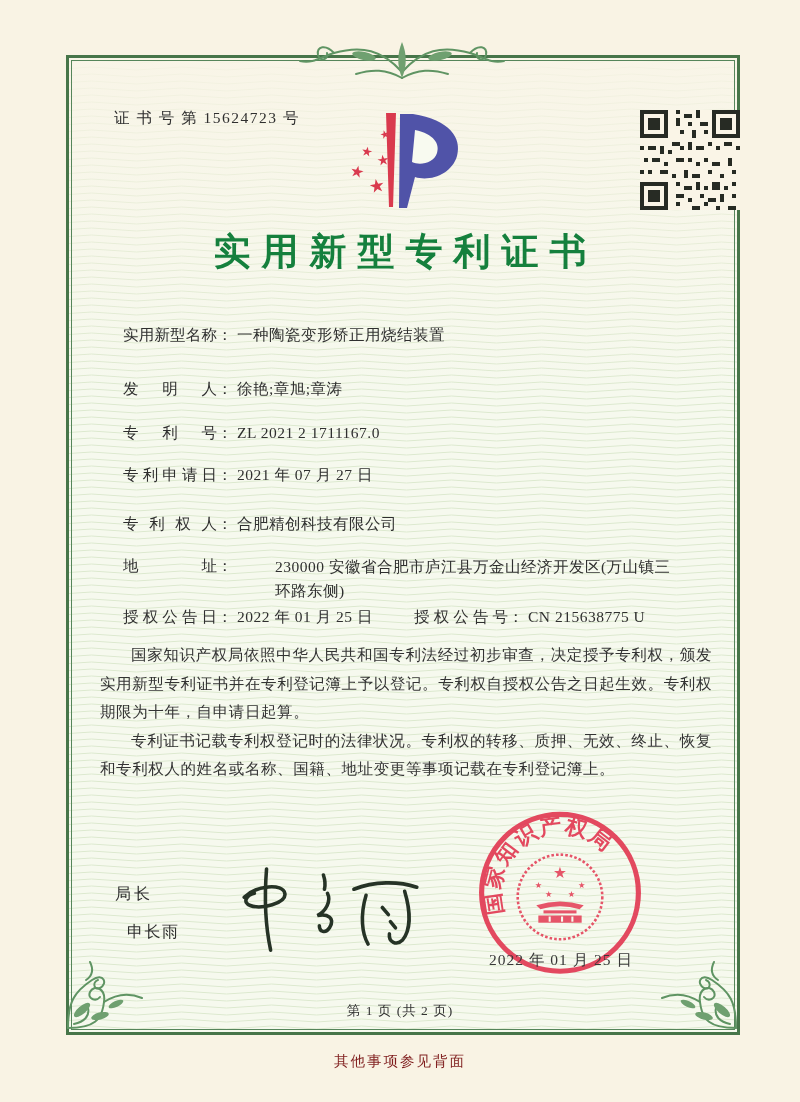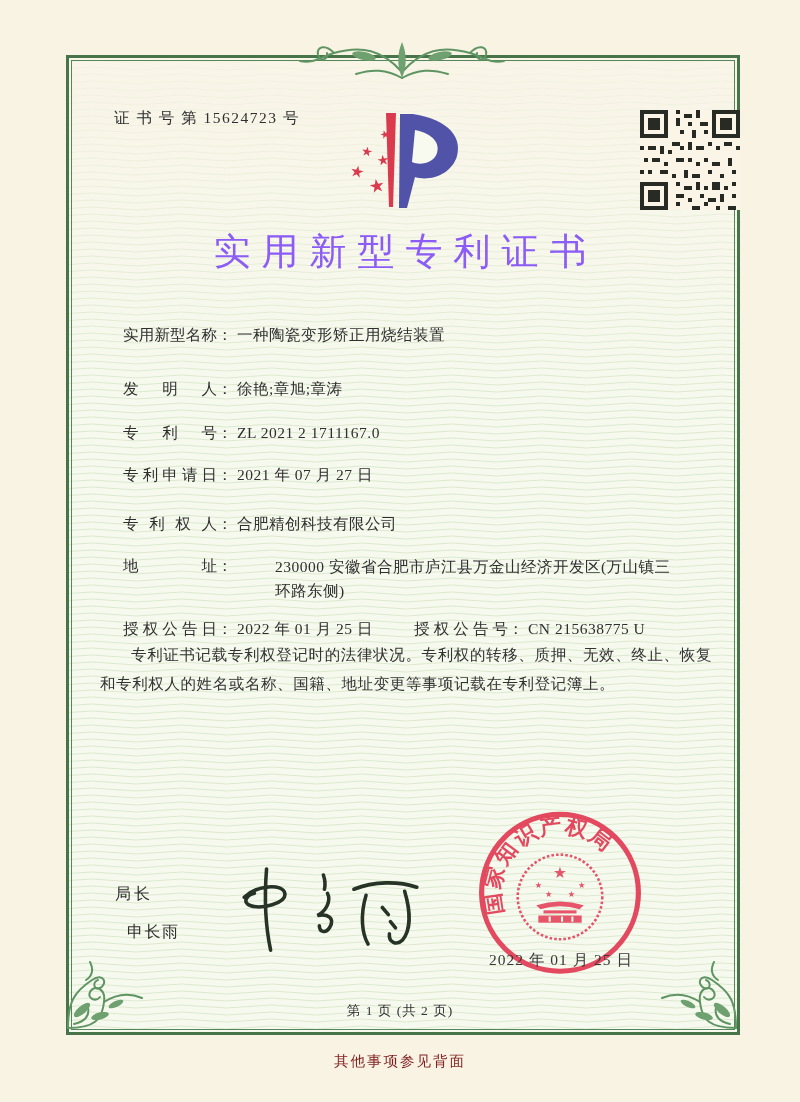--- a/index.html
+++ b/index.html
@@ -28,43 +28,43 @@
 
   .cert-no{
     position:absolute;left:114px;top:108px;
     font-size:15.5px;letter-spacing:1.5px;color:#2f2f2f;white-space:pre;
   }
   .logo{position:absolute;left:330px;top:110px;width:145px;height:105px;}
   .qr{position:absolute;left:637px;top:110px;width:106px;height:100px;}
 
   .title{
     position:absolute;left:0;top:227px;width:800px;
-    text-align:center;font-size:37px;font-weight:400;
-    letter-spacing:11px;text-indent:11px;color:#8b5cf6;
+    text-align:center;font-size:37px;font-weight:700;
+    letter-spacing:11px;text-indent:11px;color:#15803d;
   }
 
   .row{
     position:absolute;left:115px;width:605px;
     font-size:15.5px;color:#2f2f2f;line-height:22px;
   }
   .lbl{
     display:inline-block;width:94px;vertical-align:top;
     text-align:justify;text-align-last:justify;margin-left:8px;
   }
   .colon{display:inline-block;width:20px;vertical-align:top;}
   .val{display:inline-block;vertical-align:top;letter-spacing:0.5px;}
   .row-name{top:324px;}
   .row-inventor{top:378px;}
   .row-patno{top:422px;}
   .row-filing{top:464px;}
   .row-patentee{top:513px;}
   .row-address{top:555px;}
   .row-address .val{width:404px;line-height:24px;margin-left:38px;}
   .row-grant{top:606px;}
-  .grant-group{position:absolute;top:12px;white-space:nowrap;text-decoration:underline;}
+  .grant-group{position:absolute;top:0;white-space:nowrap;text-decoration:underline;}
   .grant-a{left:0;}
   .grant-b{left:291px;}
 
   .paras{
     position:absolute;left:100px;top:641px;width:612px;
     font-size:15.5px;line-height:28.5px;letter-spacing:0.6px;
     text-align:justify;color:#333;
   }
   .paras p{margin:0;text-indent:2em;}
 
@@ -215,20 +215,21 @@
     <div class="row row-grant">
       <span class="grant-group grant-a">
         <span class="lbl">授权公告日</span><span class="colon">：</span><span class="val">2022 年 01 月 25 日</span>
       </span>
       <span class="grant-group grant-b">
         <span class="lbl">授权公告号</span><span class="colon">：</span><span class="val">CN 215638775 U</span>
       </span>
     </div>
 
     <div class="paras">
+      <p>国家知识产权局依照中华人民共和国专利法经过初步审查，决定授予专利权，颁发实用新型专利证书并在专利登记簿上予以登记。专利权自授权公告之日起生效。专利权期限为十年，自申请日起算。</p>
       <p>专利证书记载专利权登记时的法律状况。专利权的转移、质押、无效、终止、恢复和专利权人的姓名或名称、国籍、地址变更等事项记载在专利登记簿上。</p>
     </div>
 
     <div class="signer-title">局长</div>
     <div class="signer-name">申长雨</div>
 
     <svg class="signature" viewBox="0 0 195 95">
       <g fill="none" stroke="#263326" stroke-width="3.5" stroke-linecap="round">
         <path d="M14 38 C26 26 52 24 54 34 C56 44 30 50 20 46 C12 43 16 36 24 34"></path>
         <path d="M36 10 C34 35 34 62 40 90"></path>

